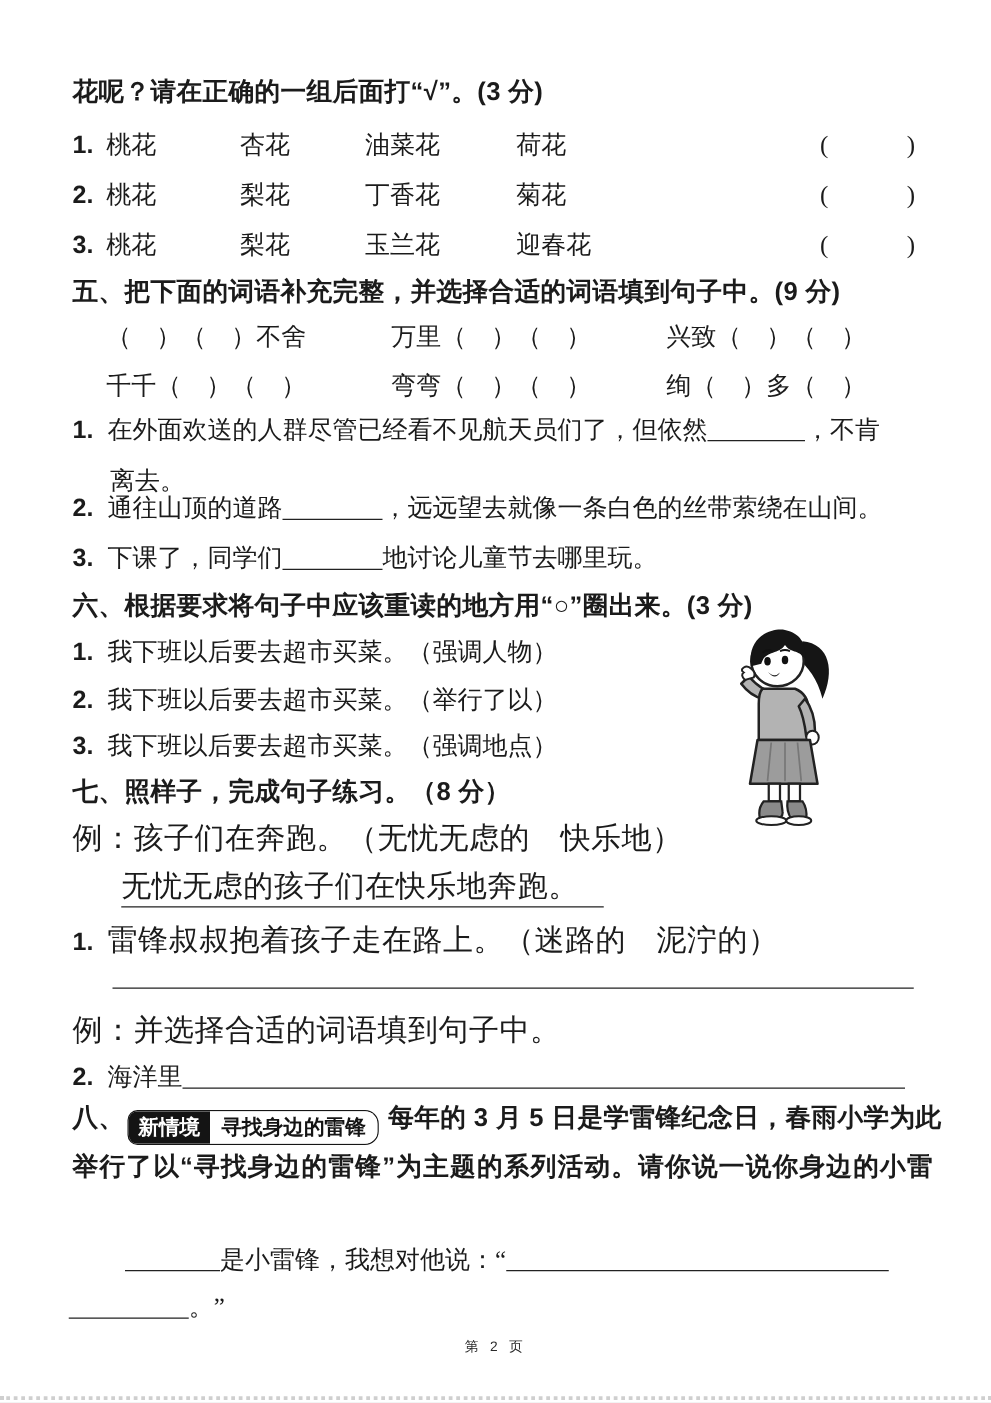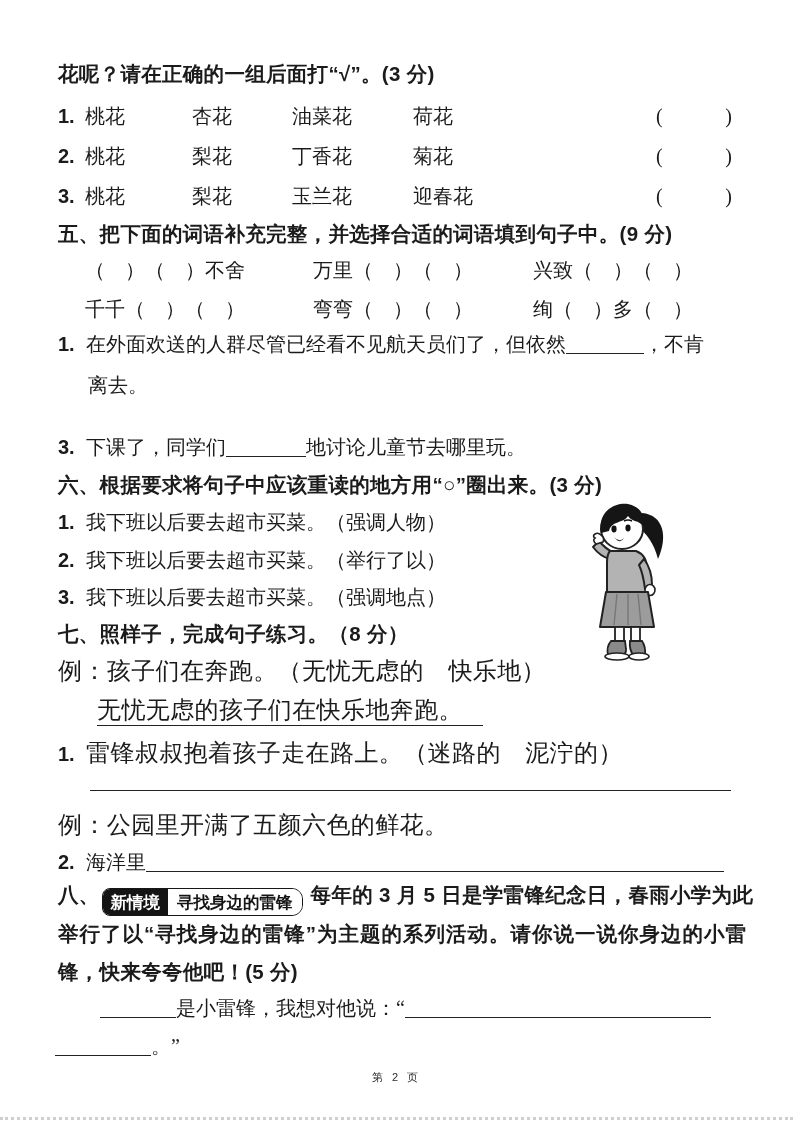--- a/index.html
+++ b/index.html
@@ -122,20 +122,23 @@
     <span class="abs c1">千千（　）（　）</span>
     <span class="abs c2">弯弯（　）（　）</span>
     <span class="abs c3">绚（　）多（　）</span>
   </div>
 
   <div class="abs" style="left:58px;top:331px">
     <span class="num">1.</span><span>在外面欢送的人群尽管已经看不见航天员们了，但依然</span><span class="blank" style="width:78px"></span><span>，不肯</span>
   </div>
   <div class="abs" style="left:88px;top:372px">离去。</div>
 
+  <div class="abs" style="left:58px;top:394px">
+    <span class="num">2.</span><span>通往山顶的道路</span><span class="blank" style="width:80px"></span><span>，远远望去就像一条白色的丝带萦绕在山间。</span>
+  </div>
 
   <div class="abs" style="left:58px;top:434px">
     <span class="num">3.</span><span>下课了，同学们</span><span class="blank" style="width:80px"></span><span>地讨论儿童节去哪里玩。</span>
   </div>
 
   <div class="abs hd" style="left:58px;top:471px">六、根据要求将句子中应该重读的地方用“○”圈出来。(3 分)</div>
   <div class="abs" style="left:58px;top:509px">
     <span class="num">1.</span><span>我下班以后要去超市买菜。（强调人物）</span>
   </div>
   <div class="abs" style="left:58px;top:547px">
@@ -182,33 +185,32 @@
 
   <div class="abs hd" style="left:58px;top:620px">七、照样子，完成句子练习。（8 分）</div>
   <div class="abs kai" style="left:58px;top:658px">例：孩子们在奔跑。（无忧无虑的　快乐地）</div>
   <div class="abs kai" style="left:97px;top:697px">
     <span class="ul" style="padding-right:20px">无忧无虑的孩子们在快乐地奔跑。</span>
   </div>
   <div class="abs" style="left:58px;top:740px">
     <span class="num">1.</span><span class="kai">雷锋叔叔抱着孩子走在路上。（迷路的　泥泞的）</span>
   </div>
   <div class="abs blank" style="left:90px;top:773px;width:641px;height:17px"></div>
-  <div class="abs kai" style="left:58px;top:812px">例：公园里开满了五颜六色的鲜花。</div>
+  <div class="abs kai" style="left:58px;top:812px">例：并选择合适的词语填到句子中。</div>
   <div class="abs" style="left:58px;top:849px">
     <span class="num">2.</span><span>海洋里</span><span class="blank" style="width:578px"></span>
   </div>
 
   <div class="abs" style="left:58px;top:881px">
     <span class="hd">八、</span><span class="capsule">
         <span class="badge">新情境</span>
         <span class="tag">寻找身边的雷锋</span>
       </span><span class="hd">每年的 3 月 5 日是学雷锋纪念日，春雨小学为此</span>
   </div>
   <div class="abs hd" style="left:58px;top:920px;letter-spacing:1px">举行了以“寻找身边的雷锋”为主题的系列活动。请你说一说你身边的小雷</div>
-  <div class="abs hd" style="left:58px;top:958px">锋，快来夸夸他吧！(5 分)</div>
 
   <div class="abs" style="left:100px;top:995px">
     <span class="blank" style="width:76px"></span><span>是小雷锋，我想对他说：“</span><span class="blank" style="width:306px"></span>
   </div>
   <div class="abs" style="left:55px;top:1033px">
     <span class="blank" style="width:96px"></span><span>。”</span>
   </div>
 
   <div class="footer">第 2 页</div>
   <div class="edge"></div>

